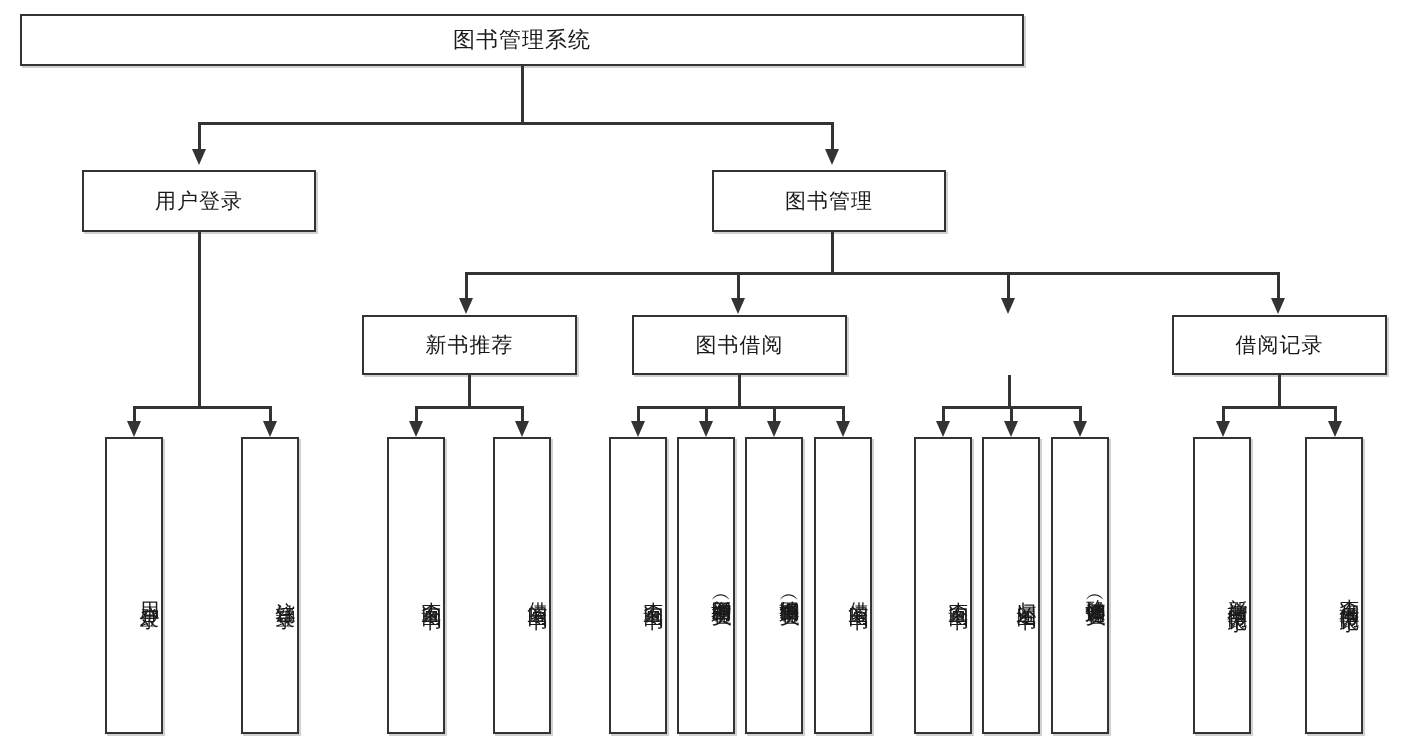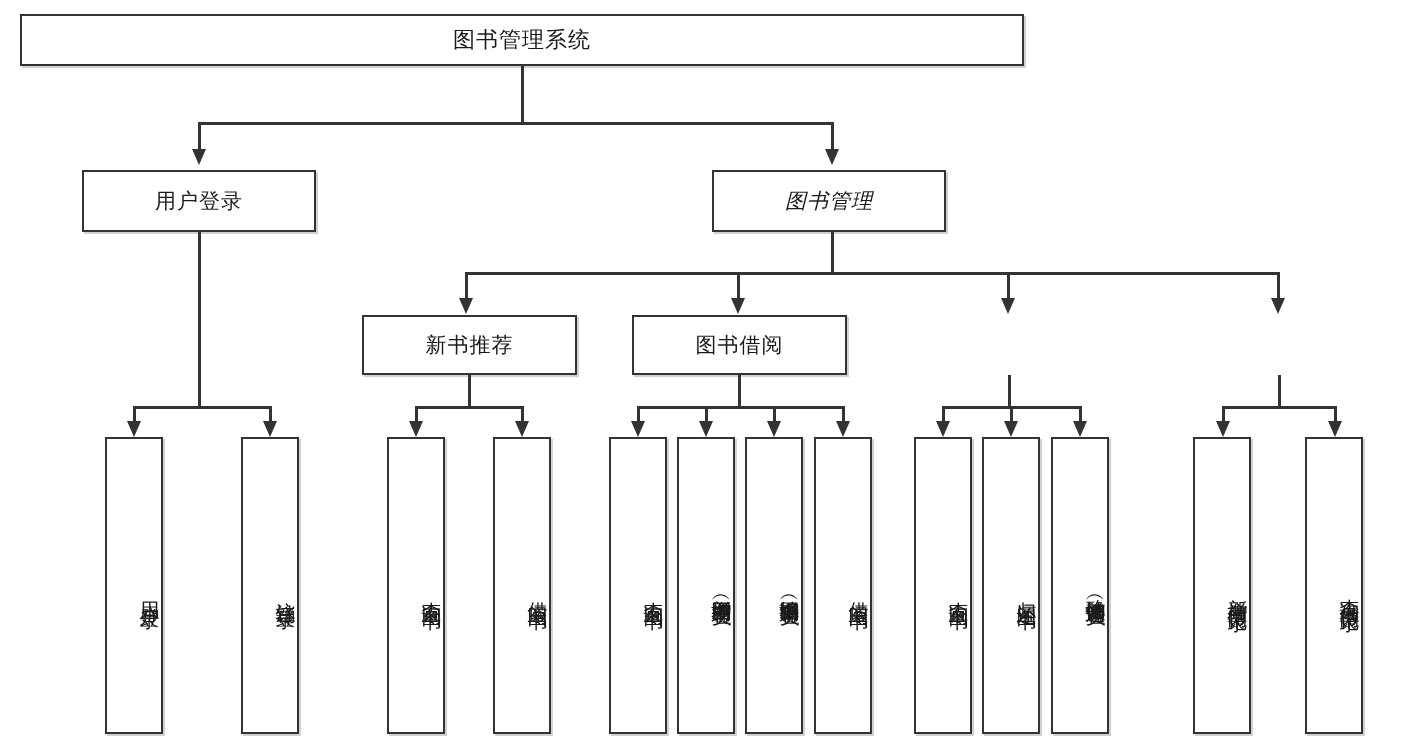--- a/index.html
+++ b/index.html
@@ -94,21 +94,21 @@
   <div class="edge h" style="left:198px; top:122px; width:636px;"></div>
 
   <div class="edge v" style="left:198px; top:122px; height:27px;"></div>
   <div class="arrow" style="left:192px; top:149px;"></div>
 
   <div class="edge v" style="left:831px; top:122px; height:27px;"></div>
   <div class="arrow" style="left:825px; top:149px;"></div>
 
   <div class="node horiz" style="left:82px; top:170px; width:234px; height:62px;">用户登录</div>
 
-  <div class="node horiz" style="left:712px; top:170px; width:234px; height:62px;font-style:italic;">图书管理</div>
+  <div class="node horiz" style="left:712px; top:170px; width:234px; height:62px;">图书管理</div>
 
   <div class="edge v" style="left:198px; top:232px; height:174px;"></div>
   <div class="edge h" style="left:133px; top:406px; width:138px;"></div>
   <div class="edge v" style="left:133px; top:406px; height:15px;"></div>
   <div class="arrow" style="left:127px; top:421px;"></div>
   <div class="edge v" style="left:269px; top:406px; height:15px;"></div>
   <div class="arrow" style="left:263px; top:421px;"></div>
 
   <div class="edge v" style="left:831px; top:232px; height:40px;"></div>
   <div class="edge h" style="left:465px; top:272px; width:815px;"></div>
@@ -116,20 +116,21 @@
   <div class="arrow" style="left:459px; top:298px;"></div>
   <div class="edge v" style="left:737px; top:272px; height:26px;"></div>
   <div class="arrow" style="left:731px; top:298px;"></div>
   <div class="edge v" style="left:1007px; top:272px; height:26px;"></div>
   <div class="arrow" style="left:1001px; top:298px;"></div>
   <div class="edge v" style="left:1277px; top:272px; height:26px;"></div>
   <div class="arrow" style="left:1271px; top:298px;"></div>
 
   <div class="node horiz" style="left:362px; top:315px; width:215px; height:60px;">新书推荐</div>
   <div class="node horiz" style="left:632px; top:315px; width:215px; height:60px;text-align:right;">图书借阅</div>
+  <div class="node horiz" style="left:1172px; top:315px; width:215px; height:60px;">借阅记录</div>
 
   <div class="edge v" style="left:468px; top:375px; height:31px;"></div>
   <div class="edge h" style="left:415px; top:406px; width:109px;"></div>
   <div class="edge v" style="left:415px; top:406px; height:15px;"></div>
   <div class="arrow" style="left:409px; top:421px;"></div>
   <div class="edge v" style="left:521px; top:406px; height:15px;"></div>
   <div class="arrow" style="left:515px; top:421px;"></div>
 
   <div class="edge v" style="left:738px; top:375px; height:31px;"></div>
   <div class="edge h" style="left:637px; top:406px; width:208px;"></div>

